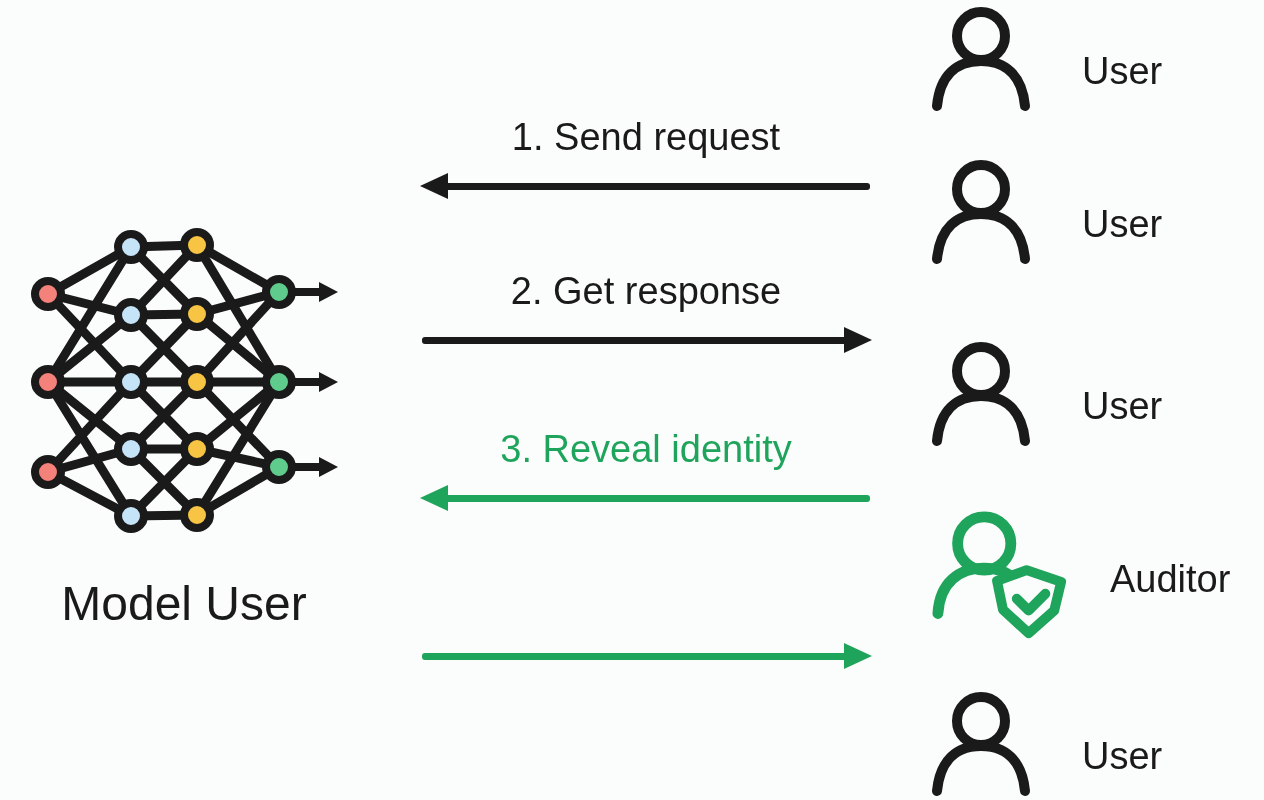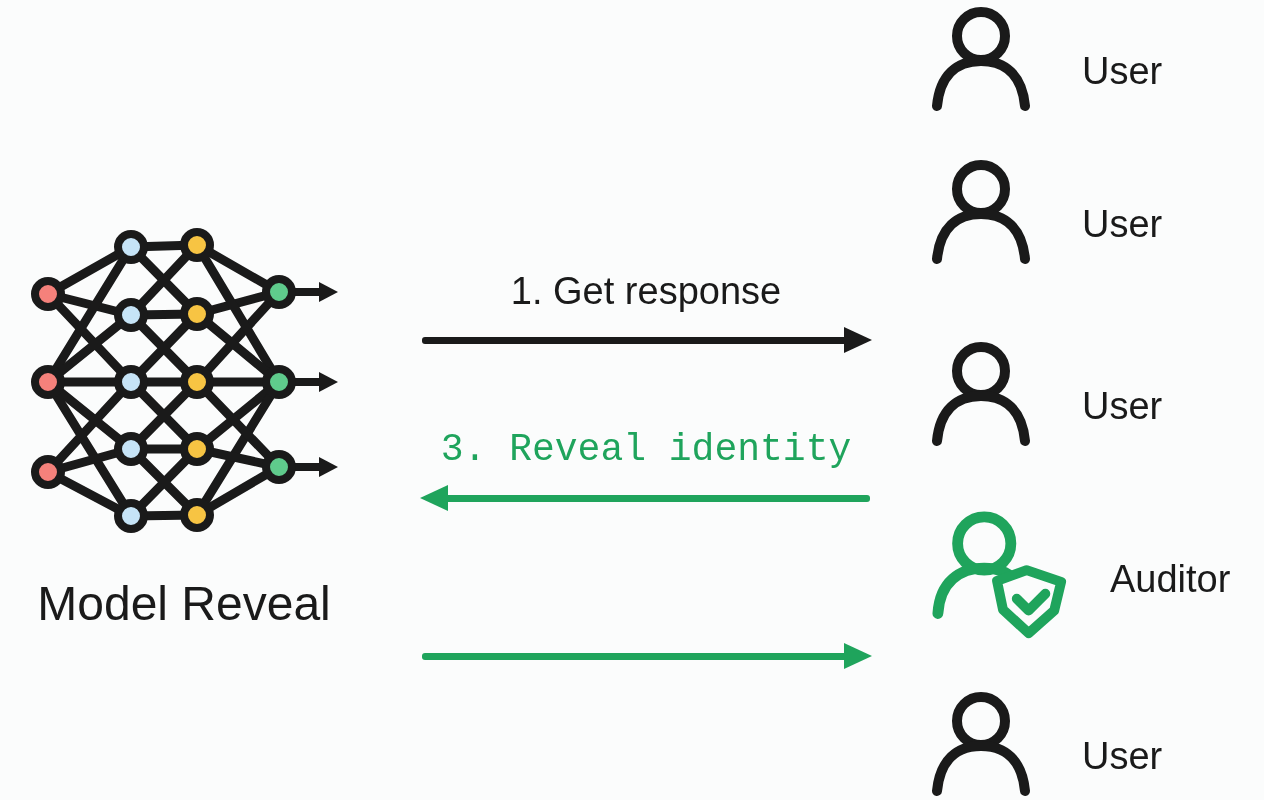--- a/index.html
+++ b/index.html
@@ -47,21 +47,21 @@
   }
   .msg-label {
     position: absolute;
     top: 0;
     width: 100%;
     text-align: center;
     font-size: 38px;
     white-space: nowrap;
   }
   .msg.ink   { color: var(--ink, #1a1a1a); }
-  .msg.green { color: var(--green, #1fa45c); font-family: Liberation Mono, monospace; }
+  .msg.green { color: var(--green, #1fa45c); }
 
   .arrow {
     position: absolute;
     top: 56px;
     left: 0;
     right: 0;
     height: 28px;
   }
   .arrow .bar {
     position: absolute;
@@ -187,25 +187,32 @@
       <circle cx="111" cy="291" r="13" fill="#c6e4f7" stroke="#1a1a1a" stroke-width="8"></circle>
       <circle cx="177" cy="20" r="13" fill="#f7c443" stroke="#1a1a1a" stroke-width="8"></circle>
       <circle cx="177" cy="89" r="13" fill="#f7c443" stroke="#1a1a1a" stroke-width="8"></circle>
       <circle cx="177" cy="157" r="13" fill="#f7c443" stroke="#1a1a1a" stroke-width="8"></circle>
       <circle cx="177" cy="224" r="13" fill="#f7c443" stroke="#1a1a1a" stroke-width="8"></circle>
       <circle cx="177" cy="290" r="13" fill="#f7c443" stroke="#1a1a1a" stroke-width="8"></circle>
       <circle cx="259" cy="67" r="13" fill="#5fcb8c" stroke="#1a1a1a" stroke-width="8"></circle>
       <circle cx="259" cy="157" r="13" fill="#5fcb8c" stroke="#1a1a1a" stroke-width="8"></circle>
       <circle cx="259" cy="242" r="13" fill="#5fcb8c" stroke="#1a1a1a" stroke-width="8"></circle>
     </svg>
-  <div class="model-owner-label">Model Reveal</div>
-
+  <div class="model-owner-label">Model User</div>
+
+  <div class="msg ink" id="msg-1">
+    <div class="msg-label">1. Send request</div>
+    <div class="arrow left">
+        <i class="head"></i>
+        <i class="bar"></i>
+      </div>
+  </div>
 
   <div class="msg ink" id="msg-2">
-    <div class="msg-label">1. Get response</div>
+    <div class="msg-label">2. Get response</div>
     <div class="arrow right">
         <i class="head"></i>
         <i class="bar"></i>
       </div>
   </div>
 
   <div class="msg green" id="msg-3">
     <div class="msg-label">3. Reveal identity</div>
     <div class="arrow left">
         <i class="head"></i>

